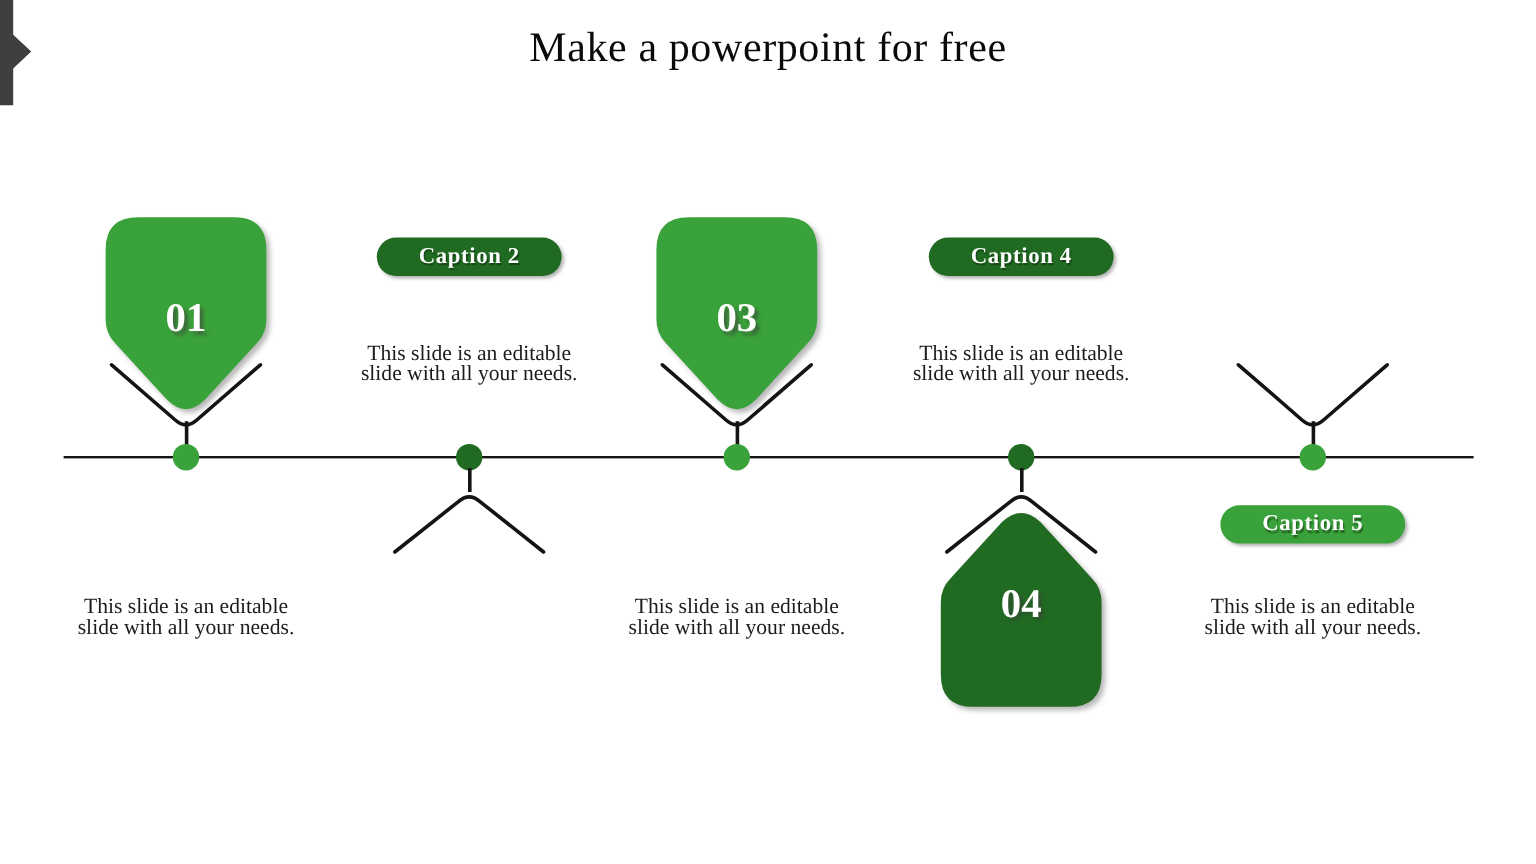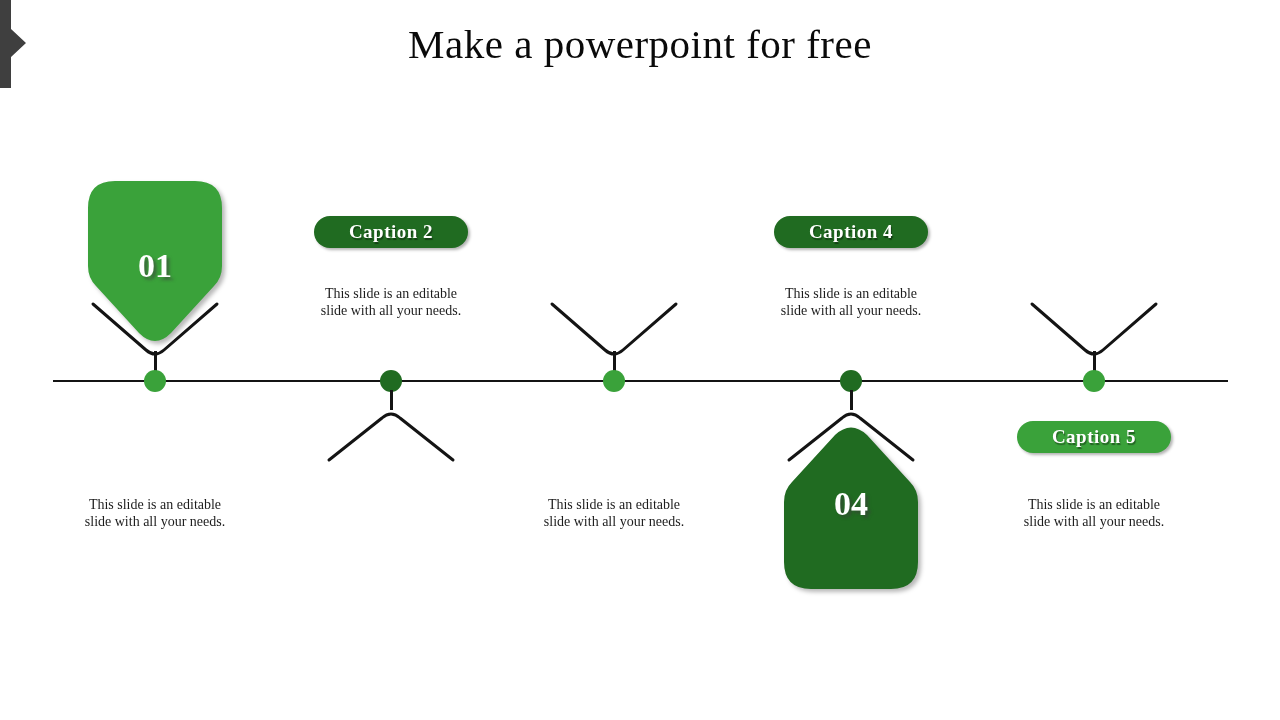--- a/index.html
+++ b/index.html
@@ -2,21 +2,21 @@
 <html style="--bright: #3aa23a; --dark: #206b21; --line: #141414; --corner: #3f3f3f; --heading: #0a0a0a; --ink: #1c1c1c;"><head>
 <meta charset="utf-8">
 <style>
   html,body{margin:0;padding:0;background:#fff;}
   .slide{
     position:relative;width:1280px;height:720px;background:#ffffff;overflow:hidden;
     font-family:"Liberation Serif","DejaVu Serif",serif;
   }
   .title{
     position:absolute;left:0;top:20px;width:1280px;text-align:center;
-    font-size:41px;color:var(--heading,#0a0a0a);letter-spacing:0.5px;
+    font-size:35px;color:var(--heading,#0a0a0a);letter-spacing:0.5px;
   }
   .corner{position:absolute;left:0;top:0;}
   .timeline{position:absolute;left:53px;top:380px;width:1175px;height:2px;background:var(--line,#141414);}
   .item{position:absolute;inset:0;}
   .item > *{position:absolute;}
   .c-bright{color:var(--bright,#3aa23a);}
   .c-dark{color:var(--dark,#206b21);}
   .badge{width:136px;height:172px;display:flex;align-items:center;justify-content:center;
          filter:drop-shadow(3px 3px 2px rgba(0,0,0,0.28));}
   .badge svg{position:absolute;inset:0;width:100%;height:100%;}
@@ -31,29 +31,29 @@
   .vee{left:calc(var(--cx) - 64px);top:302px;}
   .hat{left:calc(var(--cx) - 64px);top:410px;}
   .stub{width:3px;background:var(--line,#141414);left:calc(var(--cx) - 1.5px);}
   .stub.above{top:351px;height:21px;}
   .stub.below{top:390px;height:20px;}
   .dot{left:calc(var(--cx) - 11px);top:370px;width:22px;height:22px;border-radius:50%;background:currentColor;}
   .pill{
     left:calc(var(--cx) - 77px);width:154px;height:32px;border-radius:16px;background:currentColor;
     display:flex;align-items:center;justify-content:center;box-shadow:2px 2px 3px rgba(0,0,0,0.3);
   }
-  .pill.above{top:216px;align-items:center;}
+  .pill.above{top:198px;align-items:center;}
   .pill.below{top:421px;}
   .pill span{
     color:#ffffff;font-weight:bold;font-size:19px;letter-spacing:0.5px;
     text-shadow:1px 2px 1px rgba(0,0,0,0.4);
   }
   .desc{
     left:calc(var(--cx) - 110px);width:220px;text-align:center;
-    font-size:14px;line-height:16.5px;color:var(--ink,#1c1c1c);
+    font-size:18px;line-height:16.5px;color:var(--ink,#1c1c1c);
   }
   .desc.above{top:286px;}
   .desc.below{top:497px;}
 </style>
 </head>
 <body>
 
 <div class="slide">
 
   <svg class="corner" width="26" height="88" viewBox="0 0 26 88">
@@ -91,20 +91,26 @@
       <span>slide with all your needs.</span>
     </div>
     <div class="dot"></div>
     <div class="stub below"></div>
     <svg class="hat bracket" width="128" height="52" viewBox="0 0 128 52">
       <path d="M2 50 L55 8 Q64 0 73 8 L126 50"></path>
     </svg>
   </div>
 
   <div class="item c-bright" style="--cx:614px">
+    <div class="badge down">
+      <svg viewBox="0 0 136 172">
+        <path fill="currentColor" d="M28 1 L108 1 Q135 1 135 28 L135 86 Q135 98 127 106 L84 153 Q68 169 52 153 L9 106 Q1 98 1 86 L1 28 Q1 1 28 1 Z"></path>
+      </svg>
+      <div class="num">03</div>
+    </div>
     <svg class="vee bracket" width="128" height="58" viewBox="0 0 128 58">
       <path d="M2 2 L55 48 Q64 56 73 48 L126 2"></path>
     </svg>
     <div class="stub above"></div>
     <div class="dot"></div>
     <div class="desc below">
       <span>This slide is an editable</span><br>
       <span>slide with all your needs.</span>
     </div>
   </div>

